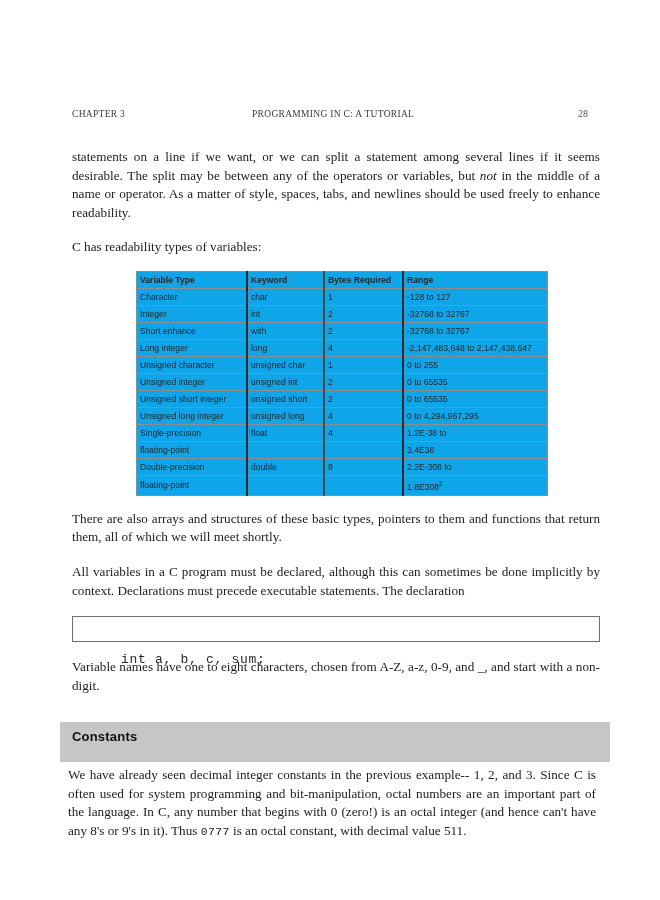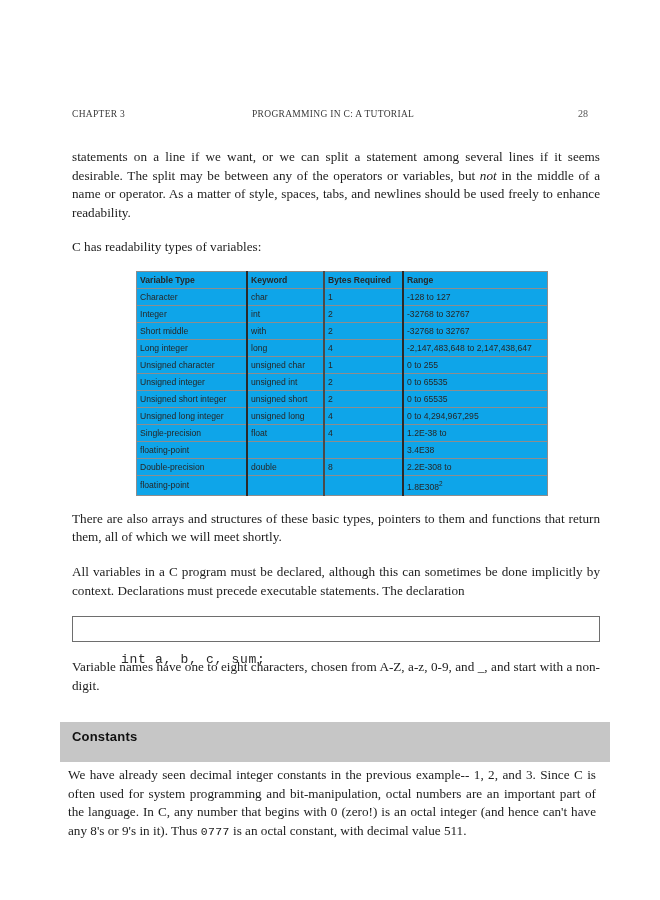--- a/index.html
+++ b/index.html
@@ -191,21 +191,21 @@
             <td class="c2">1</td>
             <td class="c3">-128 to 127</td>
           </tr>
           <tr>
             <td class="c0">Integer</td>
             <td class="c1">int</td>
             <td class="c2">2</td>
             <td class="c3">-32768 to 32767</td>
           </tr>
           <tr>
-            <td class="c0">Short middle</td>
+            <td class="c0">Short enhance</td>
             <td class="c1">with</td>
             <td class="c2">2</td>
             <td class="c3">-32768 to 32767</td>
           </tr>
           <tr>
             <td class="c0">Long integer</td>
             <td class="c1">long</td>
             <td class="c2">4</td>
             <td class="c3">-2,147,483,648 to 2,147,438,647</td>
           </tr>

